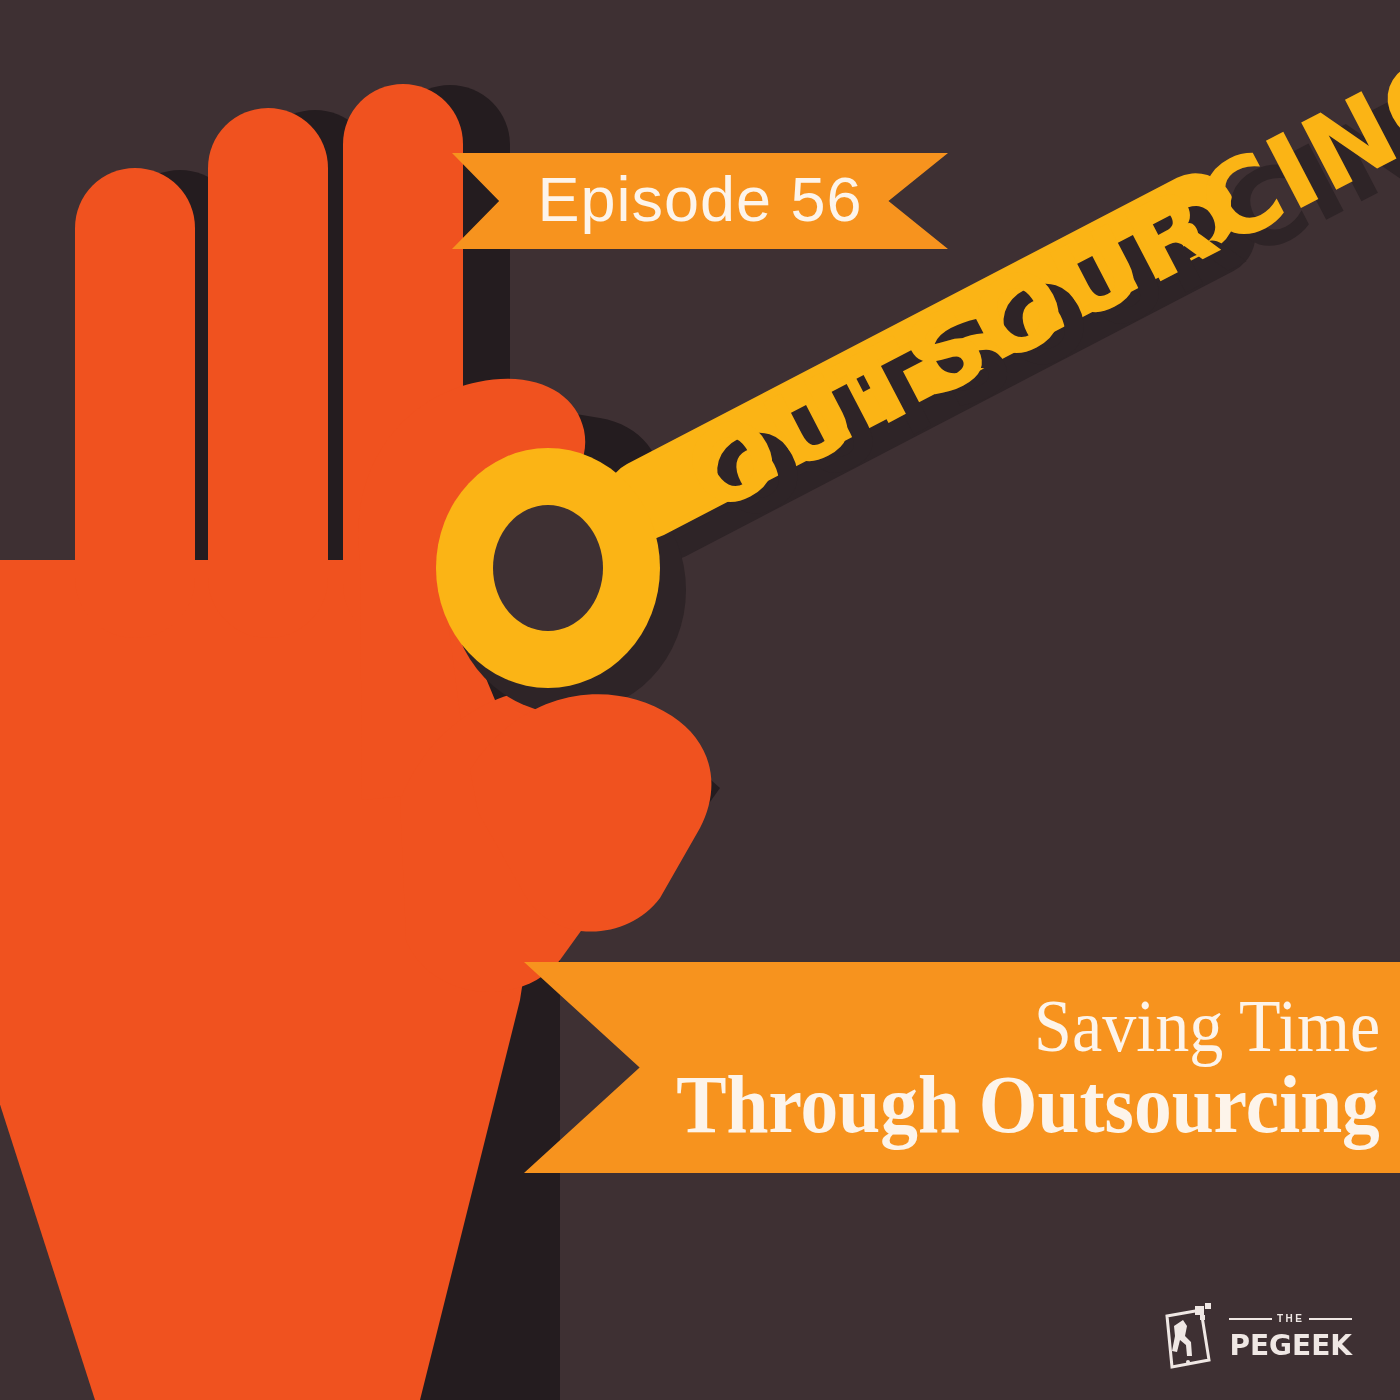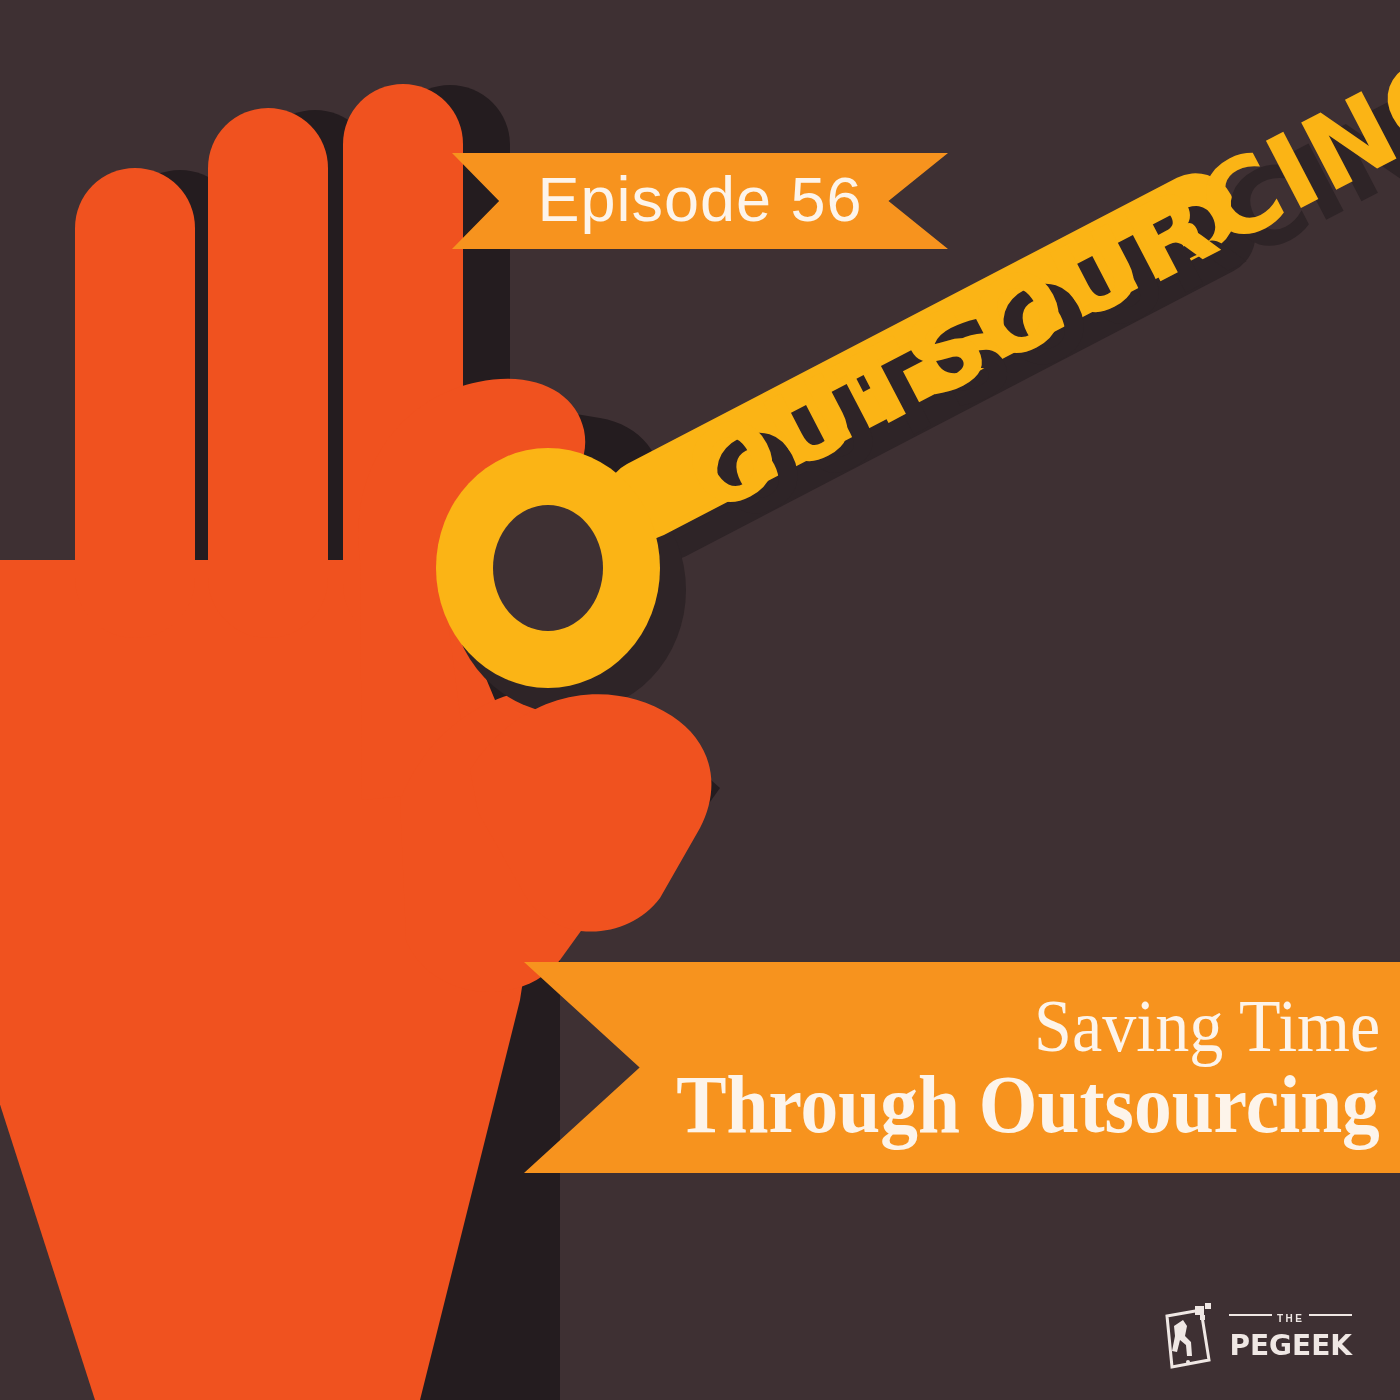--- a/index.html
+++ b/index.html
@@ -124,21 +124,21 @@
   }
   .brand-mark { width: 58px; height: 70px; display: block; }
   .brand-text {
     display: flex;
     flex-direction: column;
     align-items: stretch;
     justify-content: center;
   }
   .brand-the {
     display: flex;
-    align-items: flex-start;
+    align-items: center;
     gap: 5px;
     margin-bottom: 8px;
   }
   .brand-the .rule {
     flex: 1 1 auto;
     height: 2px;
     background: #efe7e4;
   }
   .brand-the-label {
     color: #efe7e4;

